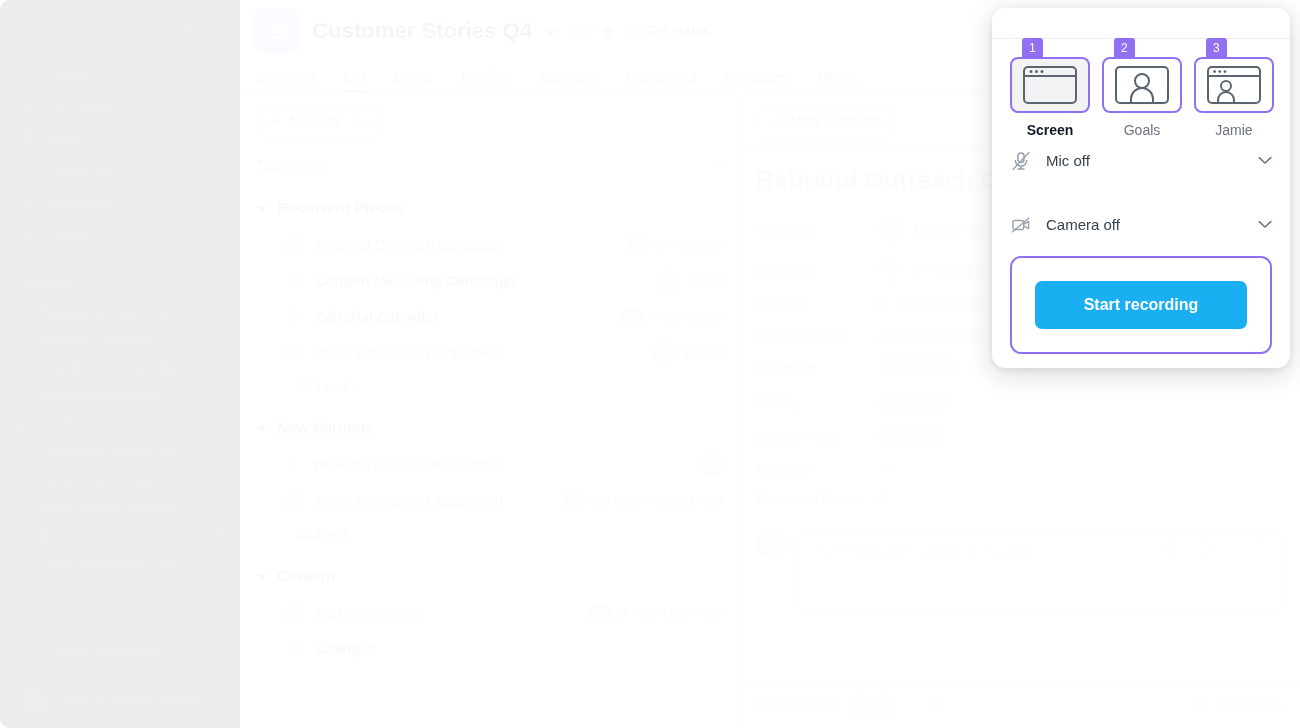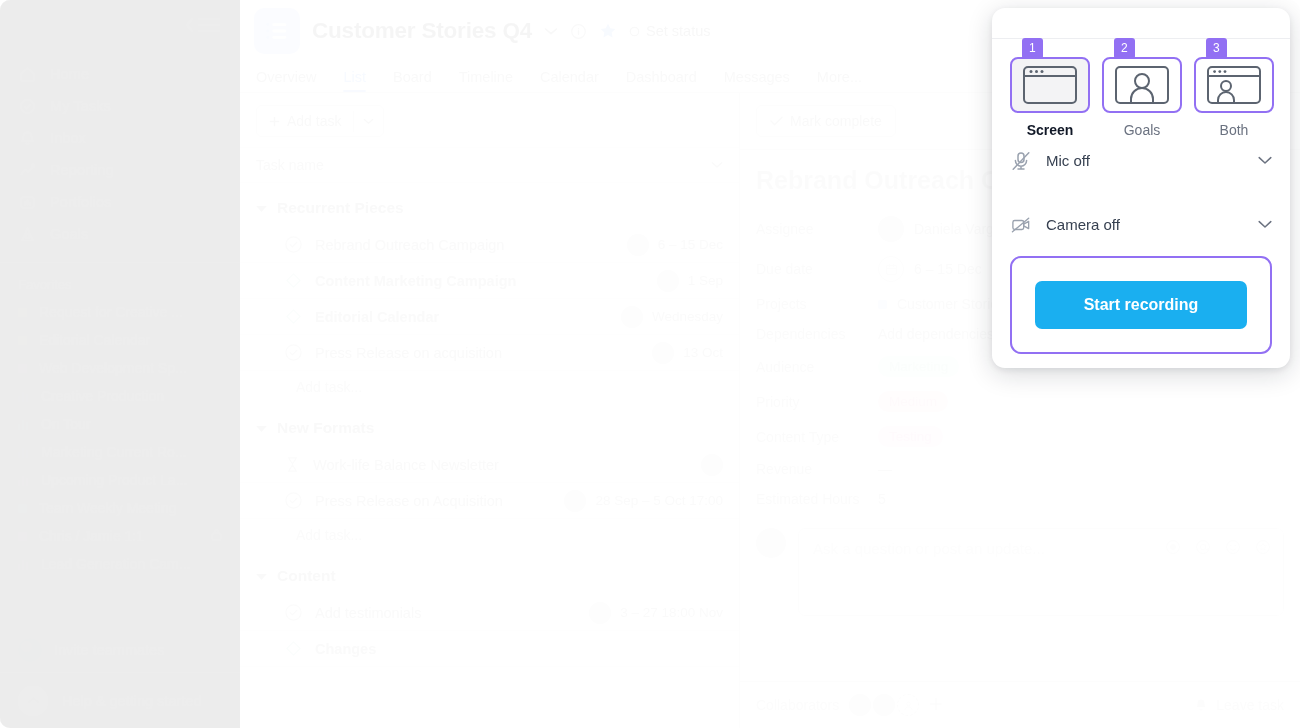--- a/index.html
+++ b/index.html
@@ -752,21 +752,21 @@
           <svg width="56" height="40" viewBox="0 0 56 40" fill="none">
             <rect x="2" y="2" width="52" height="36" rx="4" stroke="#5c6470" stroke-width="2"></rect>
             <path d="M2 11h52" stroke="#5c6470" stroke-width="2"></path>
             <circle cx="8.6" cy="6.6" r="1.4" fill="#5c6470"></circle>
               <circle cx="13.8" cy="6.6" r="1.4" fill="#5c6470"></circle>
               <circle cx="19" cy="6.6" r="1.4" fill="#5c6470"></circle>
             <circle cx="20" cy="21" r="5" stroke="#5c6470" stroke-width="2"></circle>
             <path d="M12 38v-3a8 8 0 0 1 16 0v3" stroke="#5c6470" stroke-width="2" stroke-linecap="round"></path>
           </svg>
         </span>
-        <span class="mode-label">Both</span>
+        <span class="mode-label">Jamie</span>
       </div>
     </div>
 
     <div class="row-opt">
       <span class="ric">
         <svg width="20" height="20" viewBox="0 0 20 20" fill="none">
           <rect x="7" y="2" width="6" height="9.5" rx="3" stroke="#9aa2af" stroke-width="1.5"></rect>
           <path d="M4.4 9.6a5.6 5.6 0 0 0 11.2 0M10 15.2V18M7 18h6" stroke="#9aa2af" stroke-width="1.5" stroke-linecap="round"></path>
           <path d="M2.2 18.2L17.8 1.8" stroke="#9aa2af" stroke-width="1.5" stroke-linecap="round"></path>
         </svg>

